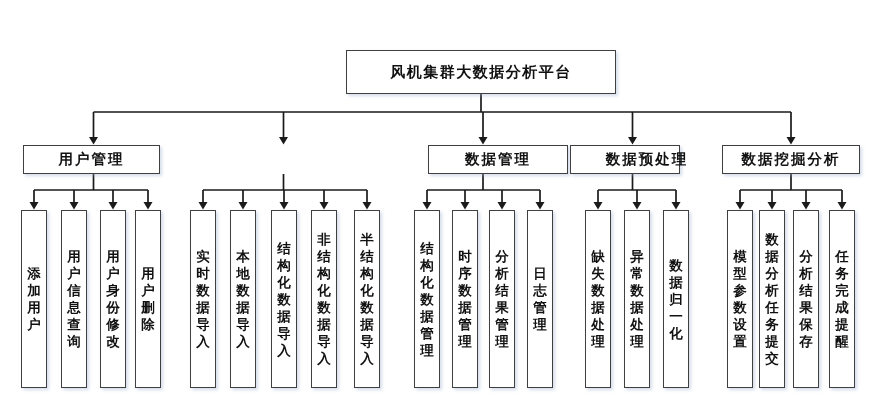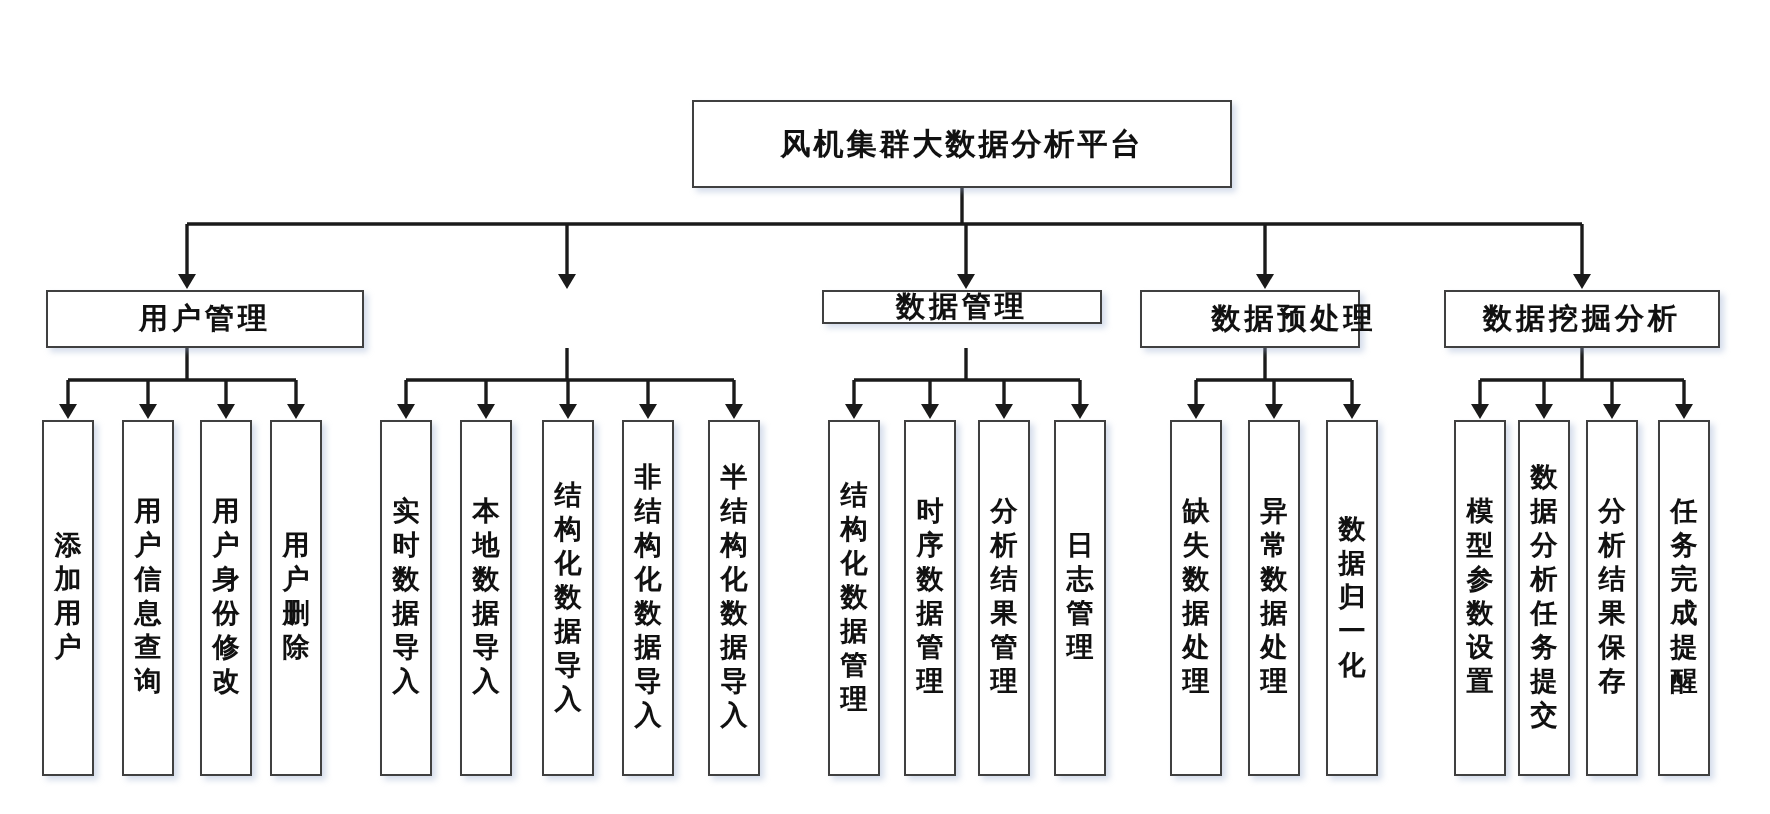--- a/index.html
+++ b/index.html
@@ -115,21 +115,21 @@
       <line x1="740" y1="190" x2="740" y2="204" stroke="#1a1a1a" stroke-width="1.7"></line>
       <polygon points="735.5,202 744.5,202 740,209.5" fill="#1a1a1a"></polygon>
       <line x1="772" y1="190" x2="772" y2="204" stroke="#1a1a1a" stroke-width="1.7"></line>
       <polygon points="767.5,202 776.5,202 772,209.5" fill="#1a1a1a"></polygon>
       <line x1="806" y1="190" x2="806" y2="204" stroke="#1a1a1a" stroke-width="1.7"></line>
       <polygon points="801.5,202 810.5,202 806,209.5" fill="#1a1a1a"></polygon>
       <line x1="842" y1="190" x2="842" y2="204" stroke="#1a1a1a" stroke-width="1.7"></line>
       <polygon points="837.5,202 846.5,202 842,209.5" fill="#1a1a1a"></polygon>
     </svg>
   <div class="node root-node" style="left:346px; top:50px; width:270px; height:44px;">风机集群大数据分析平台</div>
-<div class="node l2-node" style="left: 23px; top: 145px; width: 159px; height: 29px;">用户管理</div>
+<div class="node l2-node" style="left: 23px; top: 145px; width: 137px; height: 29px;">用户管理</div>
     <div class="node l3-node" style="left: 21px; top: 210px; width: 26px; height: 178px;">
       <span>添</span>
       <span>加</span>
       <span>用</span>
       <span>户</span>
     </div>
     <div class="node l3-node" style="left: 61px; top: 210px; width: 26px; height: 178px;">
       <span>用</span>
       <span>户</span>
       <span>信</span>
@@ -189,21 +189,21 @@
     <div class="node l3-node" style="left: 354px; top: 210px; width: 26px; height: 178px;">
       <span>半</span>
       <span>结</span>
       <span>构</span>
       <span>化</span>
       <span>数</span>
       <span>据</span>
       <span>导</span>
       <span>入</span>
     </div>
-    <div class="node l2-node" style="left: 411px; top: 145px; width: 140px; height: 17px;">数据管理</div>
+    <div class="node l2-node" style="left: 428px; top: 145px; width: 140px; height: 29px;">数据管理</div>
     <div class="node l3-node" style="left: 414px; top: 210px; width: 26px; height: 178px;">
       <span>结</span>
       <span>构</span>
       <span>化</span>
       <span>数</span>
       <span>据</span>
       <span>管</span>
       <span>理</span>
     </div>
     <div class="node l3-node" style="left: 452px; top: 210px; width: 26px; height: 178px;">

